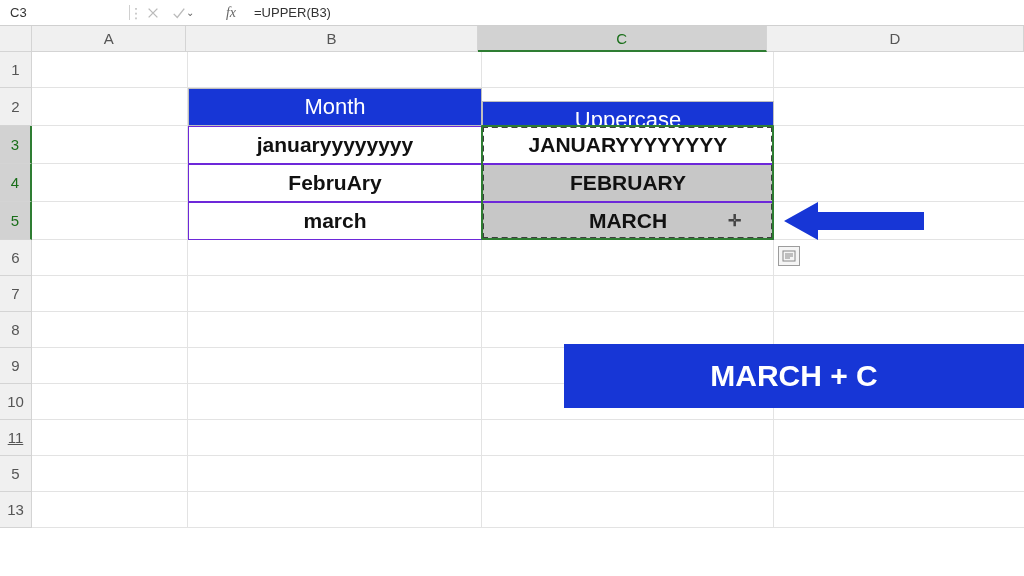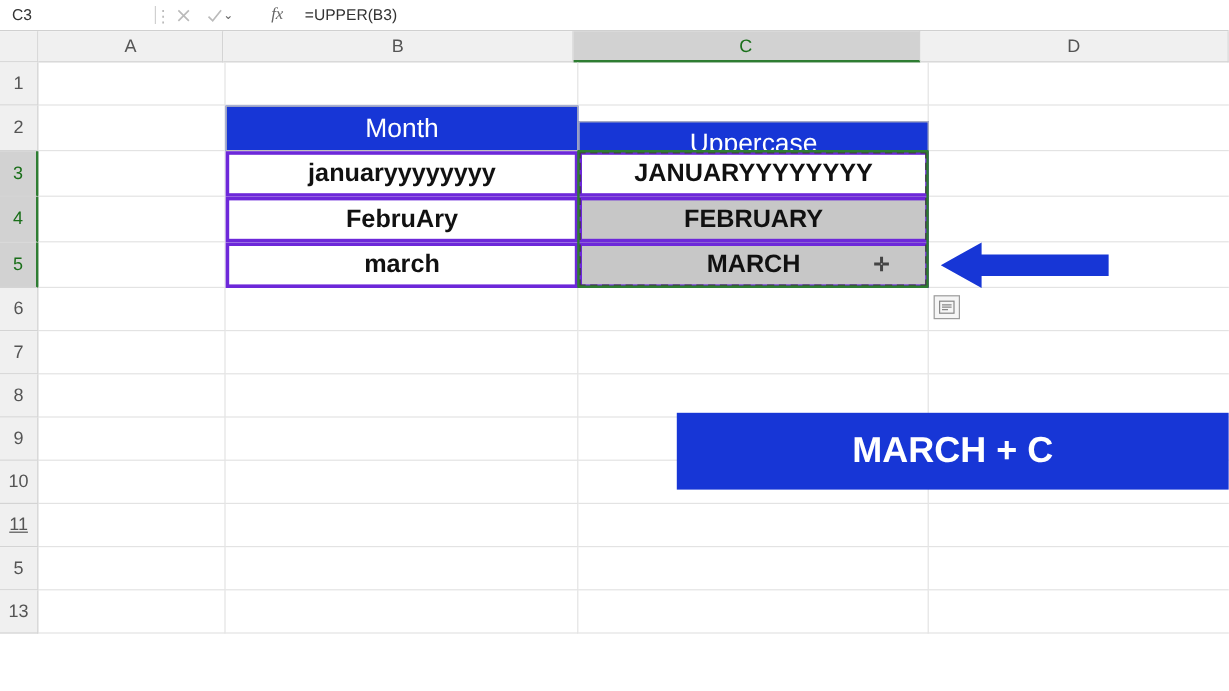--- a/index.html
+++ b/index.html
@@ -140,21 +140,21 @@
   
   .hdr-cell {
     background: #1736d6;
     color: #fff;
     font-weight: 400;
     font-size: 22px;
     border: 1px solid #bfbfbf;
   }
   .data-cell {
     background: #ffffff;
-    border: 3px solid #6d28d9;
+    border: 1px solid #6d28d9;
     font-size: 21px;
     font-weight: 700;
     color: #111;
   }
   .data-cell.sel {
     background: #c7c7c7;
   }
 
   
   .selection-rect {

